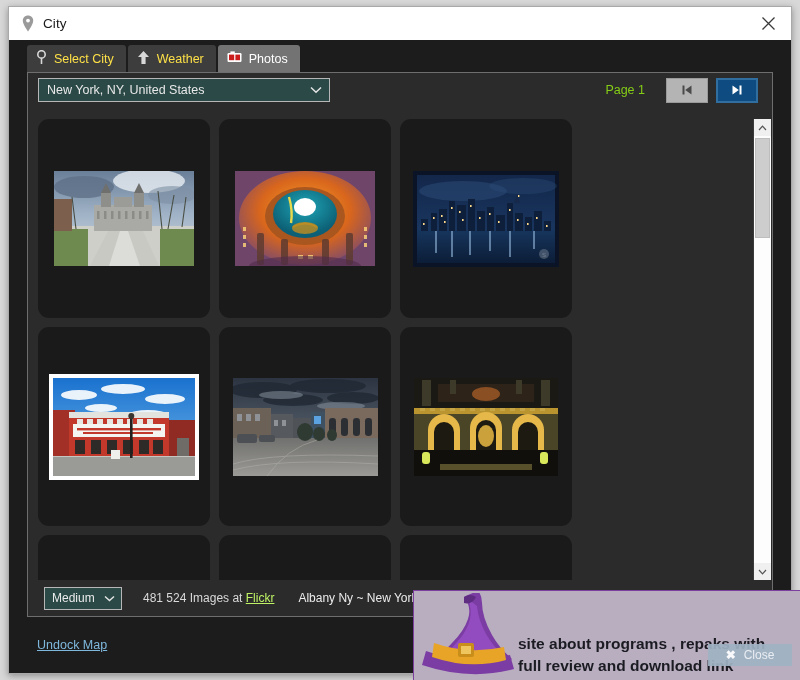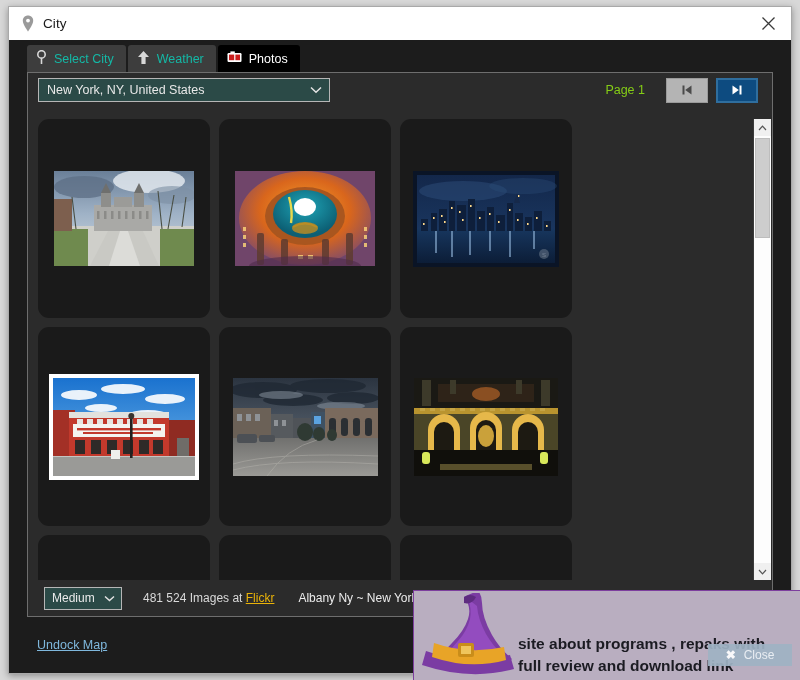--- a/index.html
+++ b/index.html
@@ -55,27 +55,27 @@
     position: relative;
     z-index: 3;
   }
   .tab {
     height: 27px;
     display: flex; align-items: center;
     padding: 0 12px 0 9px;
     margin-right: 2px;
     border-radius: 3px 3px 0 0;
     background: #3d3d3d;
-    color: #14b8a6;
+    color: #fde047;
     font-size: 12.5px;
     cursor: pointer;
     user-select: none;
   }
   .tab .tlabel { margin-left: 7px; }
-  .tab.active { background: #000000; color: #ffffff; }
+  .tab.active { background: #737373; color: #ffffff; }
 
   
   #panel {
     margin: 0 18px 0 18px;
     background: #2b2b2b;
     border: 1px solid #6e6e6e;
     flex: 1 1 auto;
     display: flex; flex-direction: column;
     min-height: 0;
     position: relative;
@@ -184,21 +184,21 @@
     display: flex; align-items: center;
     padding: 0 7px;
     cursor: pointer; position: relative;
   }
   #size-select .caret { position:absolute; right:6px; top:50%; transform:translateY(-50%); }
   #img-count {
     margin-left: 21px;
     color: #d9d9d9; font-size: 12px;
     white-space: nowrap;
   }
-  #img-count a { color: #eab308; text-decoration: underline; }
+  #img-count a { color: #bef264; text-decoration: underline; }
   #photo-caption {
     margin-left: 24px;
     color: #ececec; font-size: 12px;
     white-space: nowrap; overflow: hidden;
   }
 
   
   #footer {
     flex: 0 0 56px;
     display: flex; align-items: center;

